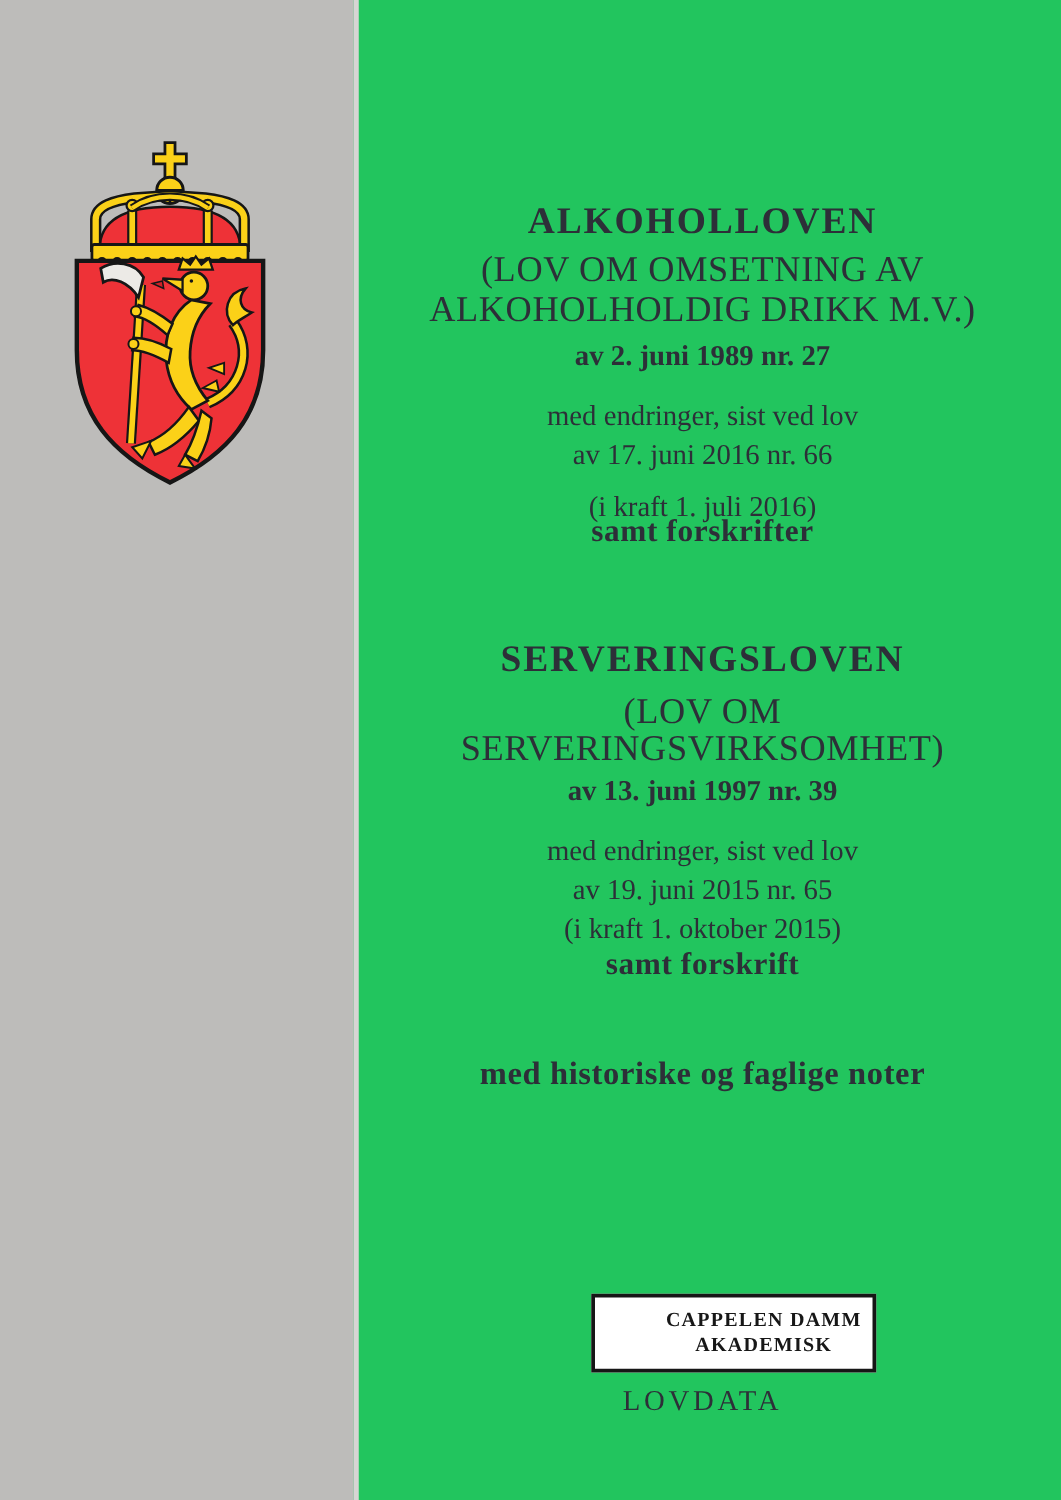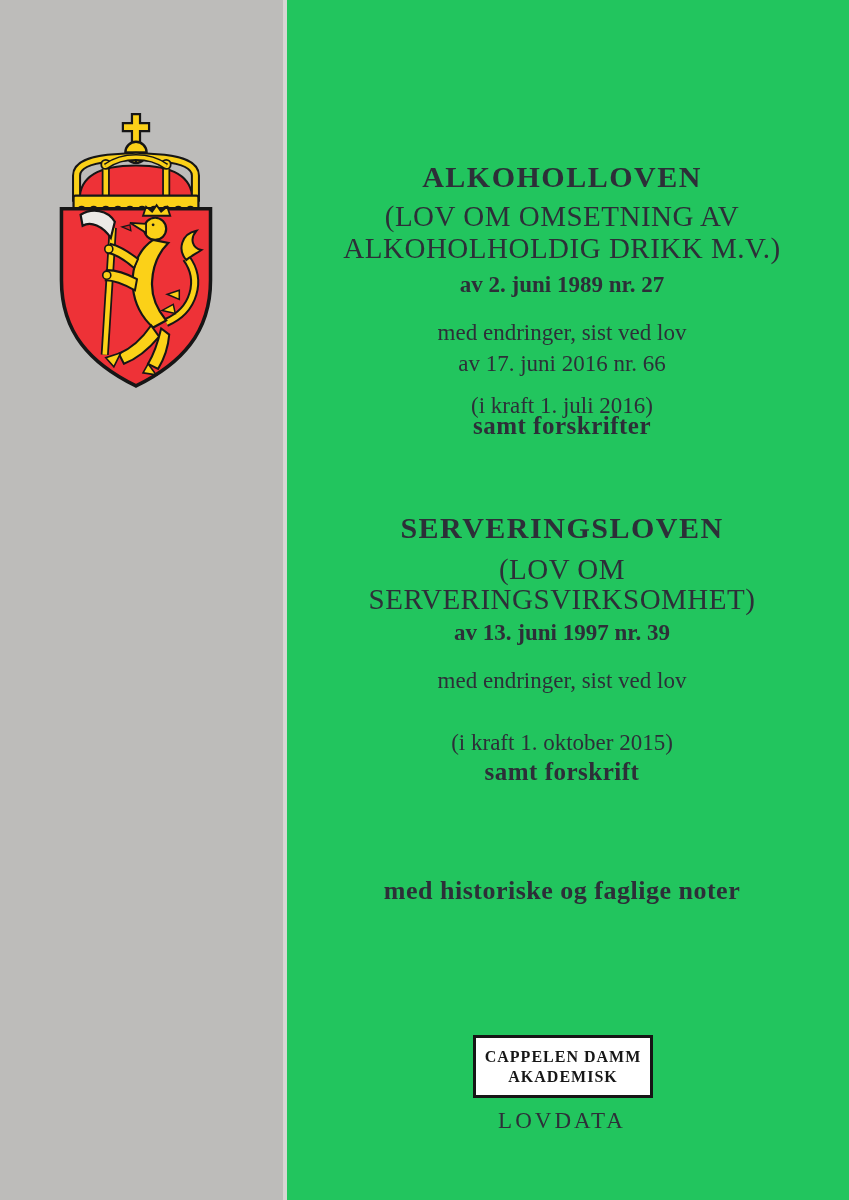--- a/index.html
+++ b/index.html
@@ -45,20 +45,21 @@
   .publisher-box {
     position: absolute;
     left: 473px; top: 1035px;
     width: 174px; height: 57px;
     background: #ffffff;
     border: 3px solid #161616;
     display: flex;
     flex-direction: column;
     justify-content: center;
     text-align: center;
+    padding-left: 48px;
   }
   .publisher-line {
     color: #171717;
     font-size: 16px;
     font-weight: bold;
     letter-spacing: 1px;
     line-height: 20px;
   }
   .lovdata {
     position: absolute;
@@ -156,24 +157,25 @@
   <div class="tb law-amend" style="top:320px">med endringer, sist ved lov</div>
   <div class="tb law-amend" style="top:351px">av 17. juni 2016 nr. 66</div>
   <div class="tb law-amend" style="top:393px">(i kraft 1. juli 2016)</div>
   <div class="tb law-title" style="top:511px">SERVERINGSLOVEN</div>
 
   <div class="tb law-samt" style="top:412px">samt forskrifter</div>
   <div class="tb law-sub" style="top:583px">SERVERINGSVIRKSOMHET)</div>
   <div class="tb law-sub" style="top:553px">(LOV OM</div>
   <div class="tb law-date" style="top:620px">av 13. juni 1997 nr. 39</div>
   <div class="tb law-amend" style="top:668px">med endringer, sist ved lov</div>
+  <div class="tb law-amend" style="top:699px">av 19. juni 2015 nr. 65</div>
   <div class="tb law-amend" style="top:730px">(i kraft 1. oktober 2015)</div>
   <div class="tb law-samt" style="top:758px">samt forskrift</div>
 
-  <div class="tb notes-line" style="top:876px">med historiske og faglige noter</div>
+  <div class="tb notes-line" style="top:844px">med historiske og faglige noter</div>
 
   <div class="publisher-box">
     <div class="publisher-line">CAPPELEN DAMM</div>
     <div class="publisher-line">AKADEMISK</div>
   </div>
 
   <div class="lovdata">LOVDATA</div>
 
 </div>
 

